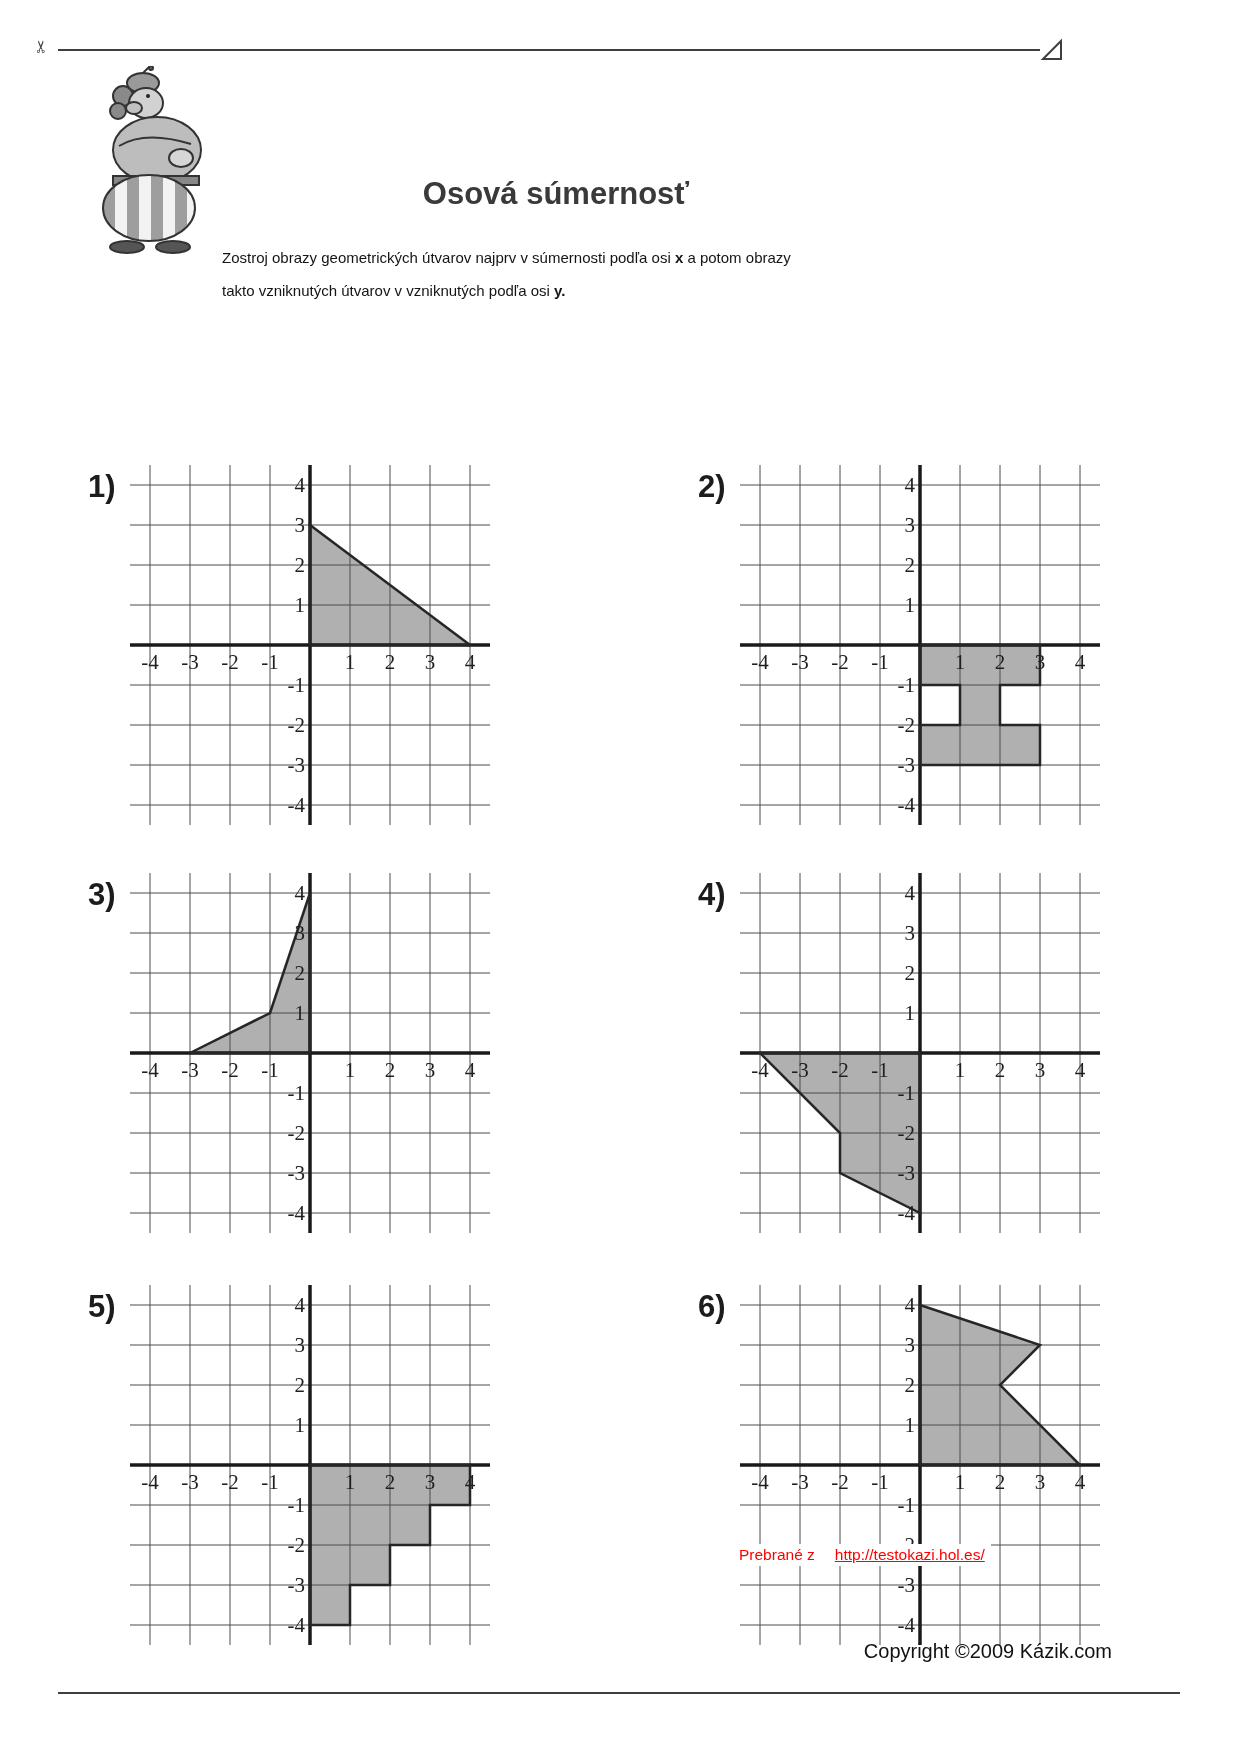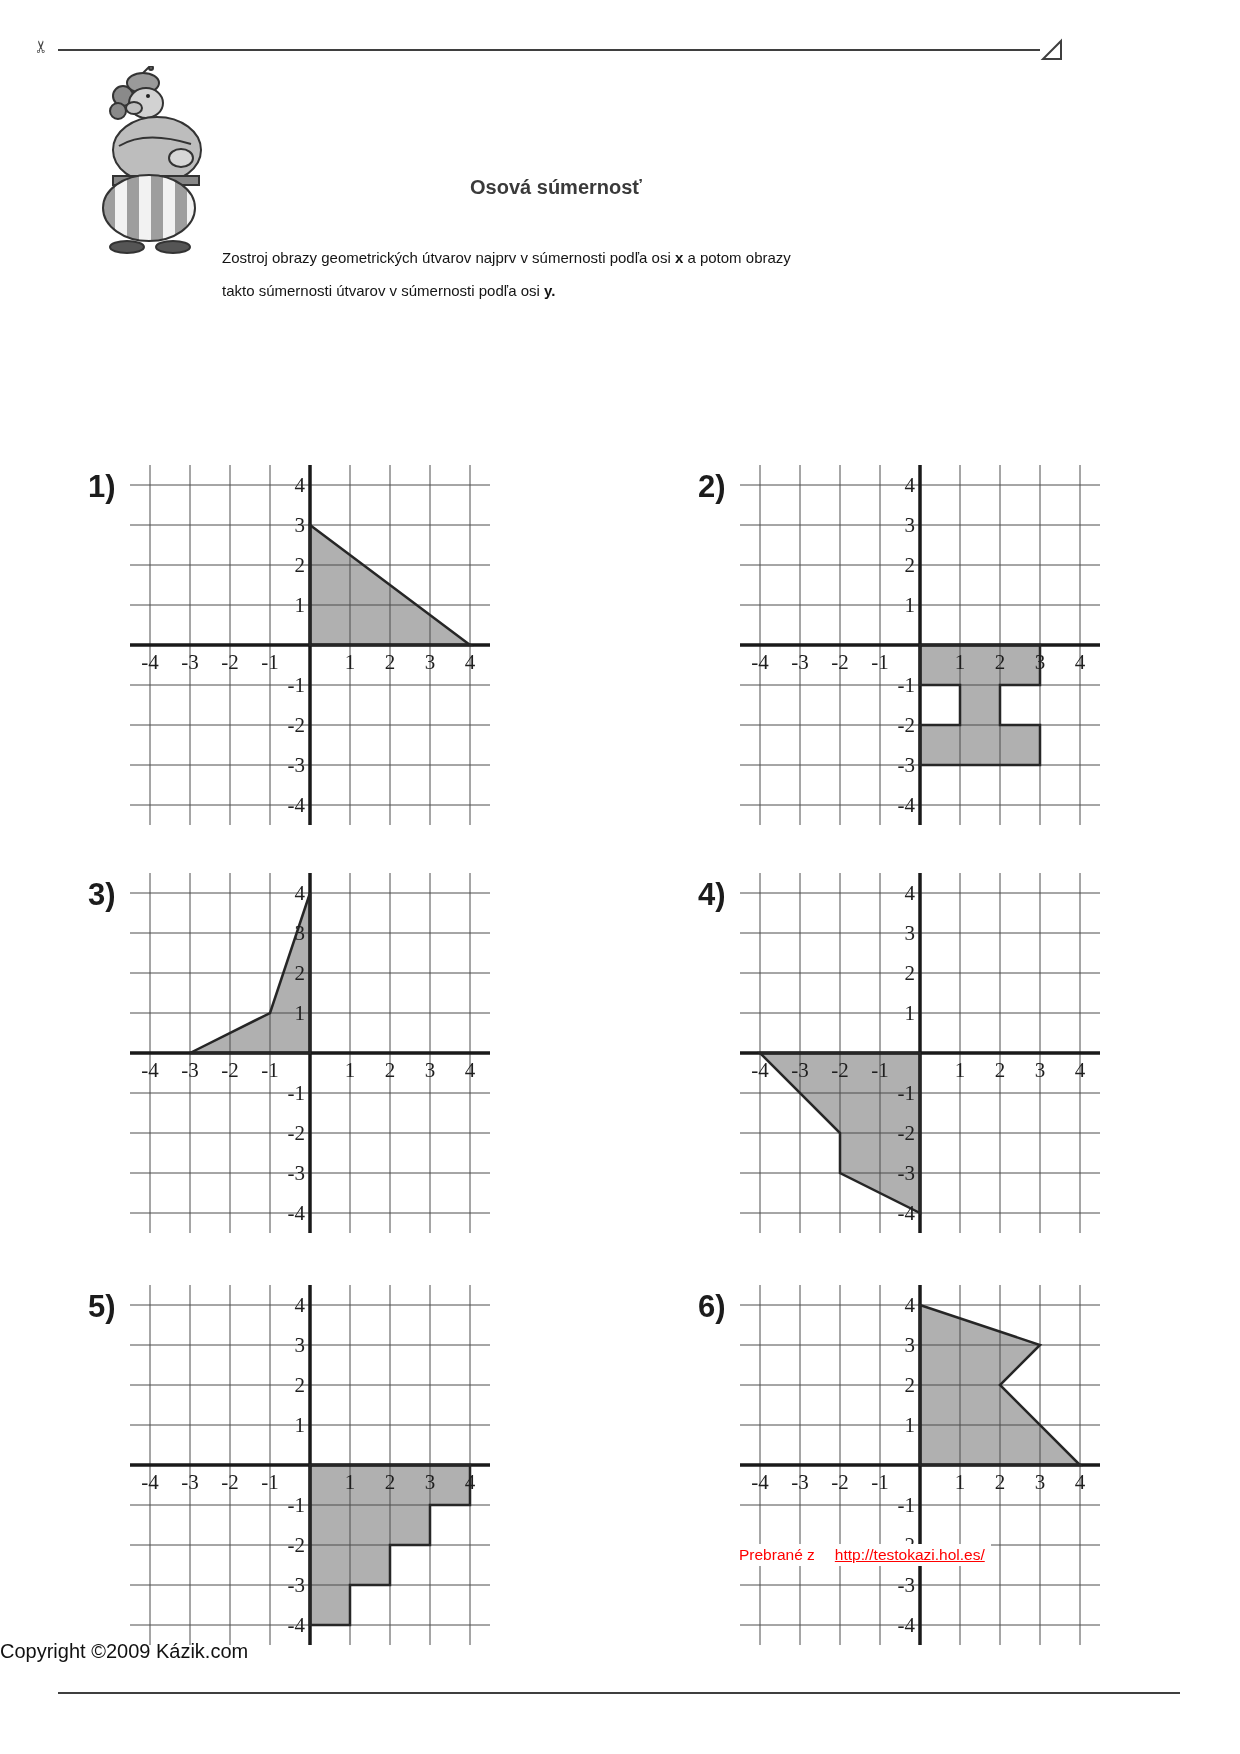--- a/index.html
+++ b/index.html
@@ -9,36 +9,36 @@
   .cut-line{position:absolute;height:0;border-top:2px solid #3f3f3f;}
   .cut-line.top{left:58px;top:49px;width:982px;}
   .cut-line.bottom{left:58px;top:1692px;width:1122px;}
   .cut-marker{position:absolute;left:34px;top:36px;font-size:17px;color:#444;
               transform:rotate(-90deg);}
   .fold-icon{position:absolute;left:1040px;top:38px;}
 
   .obelix{position:absolute;left:85px;top:66px;}
 
   .title{position:absolute;left:0;top:176px;width:1112px;text-align:center;
-         font-size:20px;font-weight:bold;color:#3a3a3a;letter-spacing:0px;}
+         font-size:31px;font-weight:bold;color:#3a3a3a;letter-spacing:0px;}
 
   .instructions{position:absolute;left:222px;top:241px;width:740px;
                 font-size:15px;line-height:33px;color:#141414;}
   .instructions b{font-weight:bold;}
 
   .grid-block{position:absolute;width:360px;height:360px;}
   .grid-block .num{position:absolute;left:-42px;top:4px;font-size:31px;color:#1c1c1c;
                    font-weight:bold;font-family:"Liberation Sans",sans-serif;}
   .grid-svg text{font-family:"Liberation Serif",serif;font-size:21px;fill:#1f1f1f;}
 
   .g1{left:130px;top:465px;} .g2{left:740px;top:465px;}
   .g3{left:130px;top:873px;} .g4{left:740px;top:873px;}
   .g5{left:130px;top:1285px;} .g6{left:740px;top:1285px;}
 
-  .copyright{position:absolute;left:0;top:1640px;width:1112px;text-align:left;
+  .copyright{position:absolute;left:0;top:1640px;width:1112px;text-align:right;
              font-size:20px;color:#111;}
   .stamp{position:absolute;left:733px;top:1544px;font-size:15.5px;color:#ff0000;
          background:#ffffff;padding:2px 6px;white-space:nowrap;}
   .stamp .url{margin-left:20px;text-decoration:underline;color:#ff0000;}
 </style>
 </head>
 <body>
 
 <div class="page">
 
@@ -81,21 +81,21 @@
       </g>
       <ellipse cx="42" cy="181" rx="17" ry="6" fill="#555"></ellipse>
       <ellipse cx="88" cy="181" rx="17" ry="6" fill="#555"></ellipse>
     </g>
   </svg>
 
   <div class="title">Osová súmernosť</div>
 
   <div class="instructions">
     <span>Zostroj obrazy geometrických útvarov najprv v súmernosti podľa osi </span><b>x</b><span> a potom obrazy</span><br>
-    <span>takto súmernosti útvarov v súmernosti podľa osi </span><b>y.</b>
+    <span>takto vzniknutých útvarov v vzniknutých podľa osi </span><b>y.</b>
   </div>
 
   <div class="grid-block g1">
     <span class="num">1)</span>
     <svg class="grid-svg" width="360" height="360">
         <polygon points="180,60 340,180 180,180" fill="#b0b0b0" stroke="none"></polygon>
         <line x1="20" y1="0" x2="20" y2="360" stroke="#4d4d4d" stroke-width="1"></line>
         <line x1="0" y1="340" x2="360" y2="340" stroke="#4d4d4d" stroke-width="1"></line>
         <line x1="60" y1="0" x2="60" y2="360" stroke="#4d4d4d" stroke-width="1"></line>
         <line x1="0" y1="300" x2="360" y2="300" stroke="#4d4d4d" stroke-width="1"></line>

